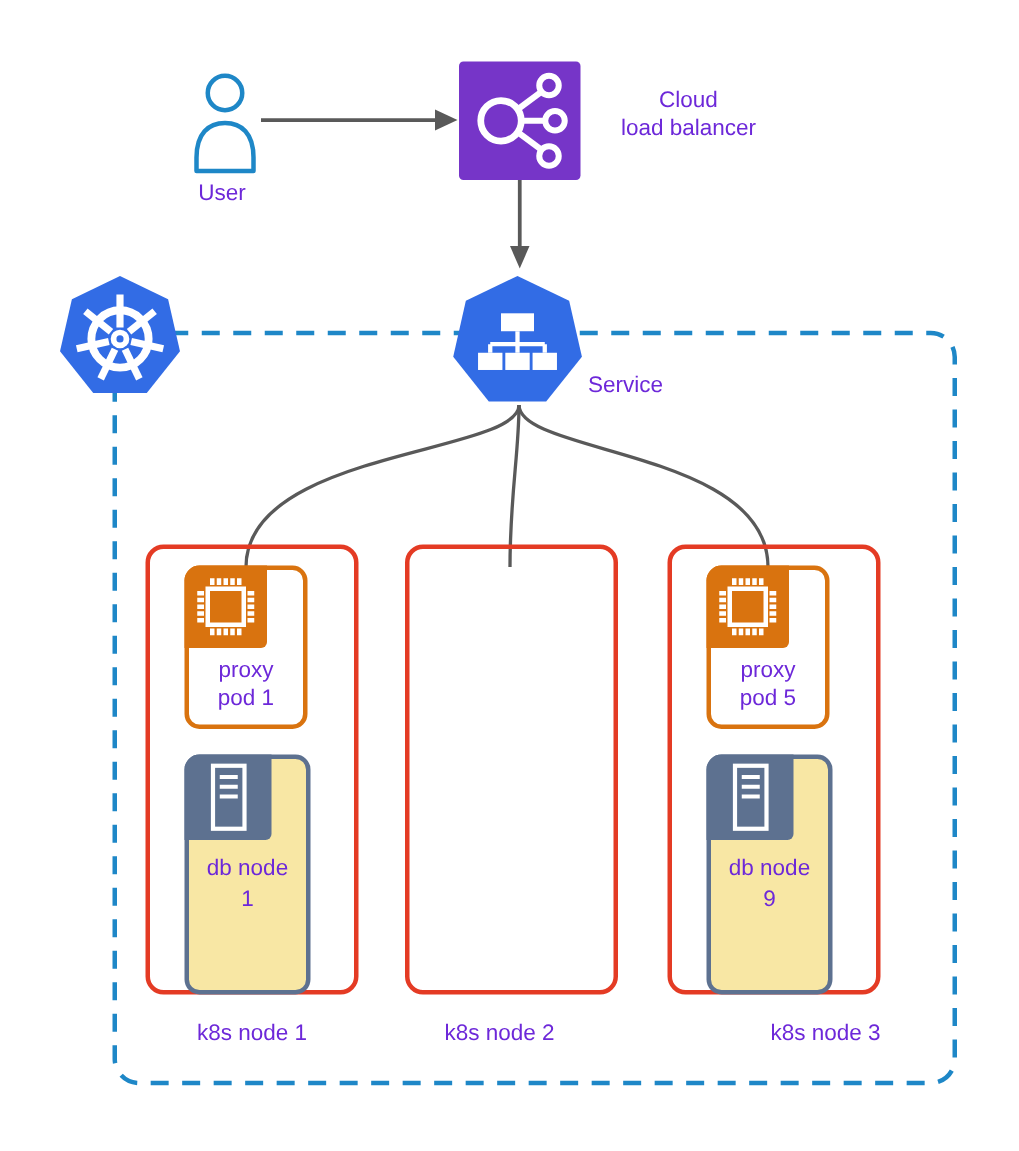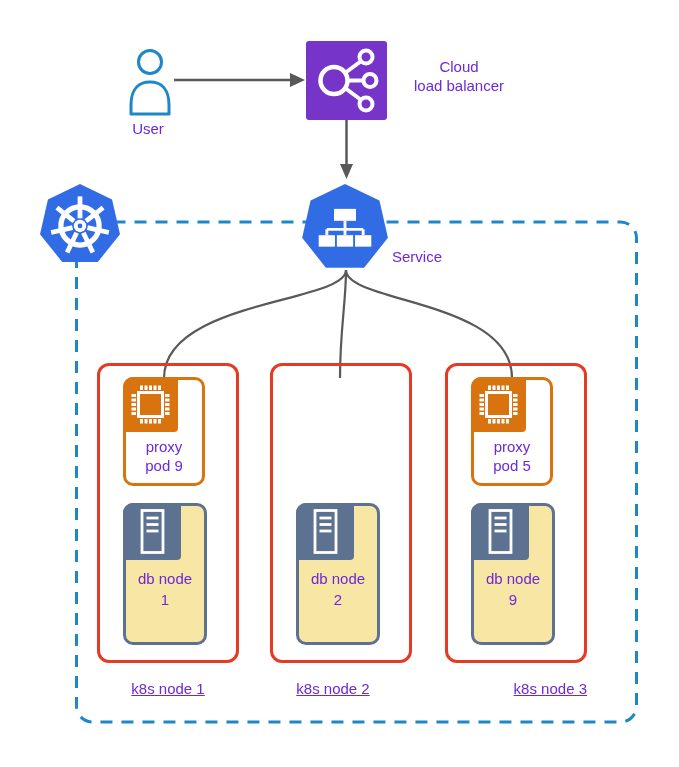--- a/index.html
+++ b/index.html
@@ -17,26 +17,26 @@
   
   .user-svg{left:128px;top:46px;}
   .user-label{left:108px;top:119px;width:80px;}
   
   .k8s-svg{left:38px;top:183px;}
   .svc-svg{left:301px;top:184px;}
   .svc-label{left:392px;top:247px;}
   
   .node{top:363px;width:142px;height:300px;border:3px solid #e43b24;border-radius:12px;box-sizing:border-box;background:transparent;}
   .node.n1{left:97px;} .node.n2{left:270px;} .node.n3{left:445px;}
-  .node-label{top:679px;width:142px;text-decoration:underline;}
+  .node-label{top:679px;width:142px;}
   .node-label.n1{left:97px;} .node-label.n2{left:262px;} .node-label.n3{left:445px;text-align:right;}
   
   .card{position:absolute;box-sizing:border-box;}
   .proxy-card{left:23px;top:11px;width:82px;height:109px;background:#ffffff;border:3px solid #d9730f;border-radius:10px;}
-  .db-card{left:23px;top:137px;width:84px;height:142px;background:#f8e7a4;border:3px solid #5d7190;border-radius:10px;}
+  .db-card{left:23px;top:137px;width:84px;height:160px;background:#f8e7a4;border:3px solid #5d7190;border-radius:10px;}
   .badge{position:absolute;left:-3px;top:-3px;}
   .proxy-badge{width:55px;height:55px;background:#d9730f;border-radius:10px 0 4px 0;}
   .db-badge{width:58px;height:57px;background:#5d7190;border-radius:10px 0 4px 0;}
   .card-label{position:absolute;left:0;right:0;margin:0 auto;text-align:center;}
   .proxy-card .card-label{top:57px;width:58px;line-height:19px;}
   .db-card .card-label{top:62px;width:60px;line-height:21px;}
 </style>
 </head>
 <body>
 
@@ -125,52 +125,39 @@
         <svg width="55" height="55" viewBox="0 0 55 55">
           <g stroke="#ffffff" stroke-width="3" fill="none">
             <rect x="15.5" y="15.5" width="24" height="24"></rect>
             <path d="M18.5 8.5v4.5 M23 8.5v4.5 M27.5 8.5v4.5 M32 8.5v4.5 M36.5 8.5v4.5
                      M18.5 42v4.5 M23 42v4.5 M27.5 42v4.5 M32 42v4.5 M36.5 42v4.5
                      M8.5 18.5h4.5 M8.5 23h4.5 M8.5 27.5h4.5 M8.5 32h4.5 M8.5 36.5h4.5
                      M42 18.5h4.5 M42 23h4.5 M42 27.5h4.5 M42 32h4.5 M42 36.5h4.5"></path>
           </g>
         </svg>
       </div>
-      <div class="card-label lbl">proxy pod 9</div>
+      <div class="card-label lbl">proxy pod 1</div>
     </div>
     <div class="card db-card">
       <div class="badge db-badge">
         <svg width="58" height="57" viewBox="0 0 58 57">
           <g stroke="#ffffff" stroke-width="2.8" fill="none">
             <rect x="19" y="7.5" width="21" height="42"></rect>
             <line x1="23.5" y1="15" x2="35.5" y2="15"></line>
             <line x1="23.5" y1="21.5" x2="35.5" y2="21.5"></line>
             <line x1="23.5" y1="28" x2="35.5" y2="28"></line>
           </g>
         </svg>
       </div>
       <div class="card-label lbl">db node 1</div>
     </div>
   </div>
   <div class="abs lbl center node-label n1">k8s node 1</div>
 
   <div class="abs node n2">
-    <div class="card db-card">
-      <div class="badge db-badge">
-        <svg width="58" height="57" viewBox="0 0 58 57">
-          <g stroke="#ffffff" stroke-width="2.8" fill="none">
-            <rect x="19" y="7.5" width="21" height="42"></rect>
-            <line x1="23.5" y1="15" x2="35.5" y2="15"></line>
-            <line x1="23.5" y1="21.5" x2="35.5" y2="21.5"></line>
-            <line x1="23.5" y1="28" x2="35.5" y2="28"></line>
-          </g>
-        </svg>
-      </div>
-      <div class="card-label lbl">db node 2</div>
-    </div>
   </div>
   <div class="abs lbl center node-label n2">k8s node 2</div>
 
   <div class="abs node n3">
     <div class="card proxy-card">
       <div class="badge proxy-badge">
         <svg width="55" height="55" viewBox="0 0 55 55">
           <g stroke="#ffffff" stroke-width="3" fill="none">
             <rect x="15.5" y="15.5" width="24" height="24"></rect>
             <path d="M18.5 8.5v4.5 M23 8.5v4.5 M27.5 8.5v4.5 M32 8.5v4.5 M36.5 8.5v4.5

